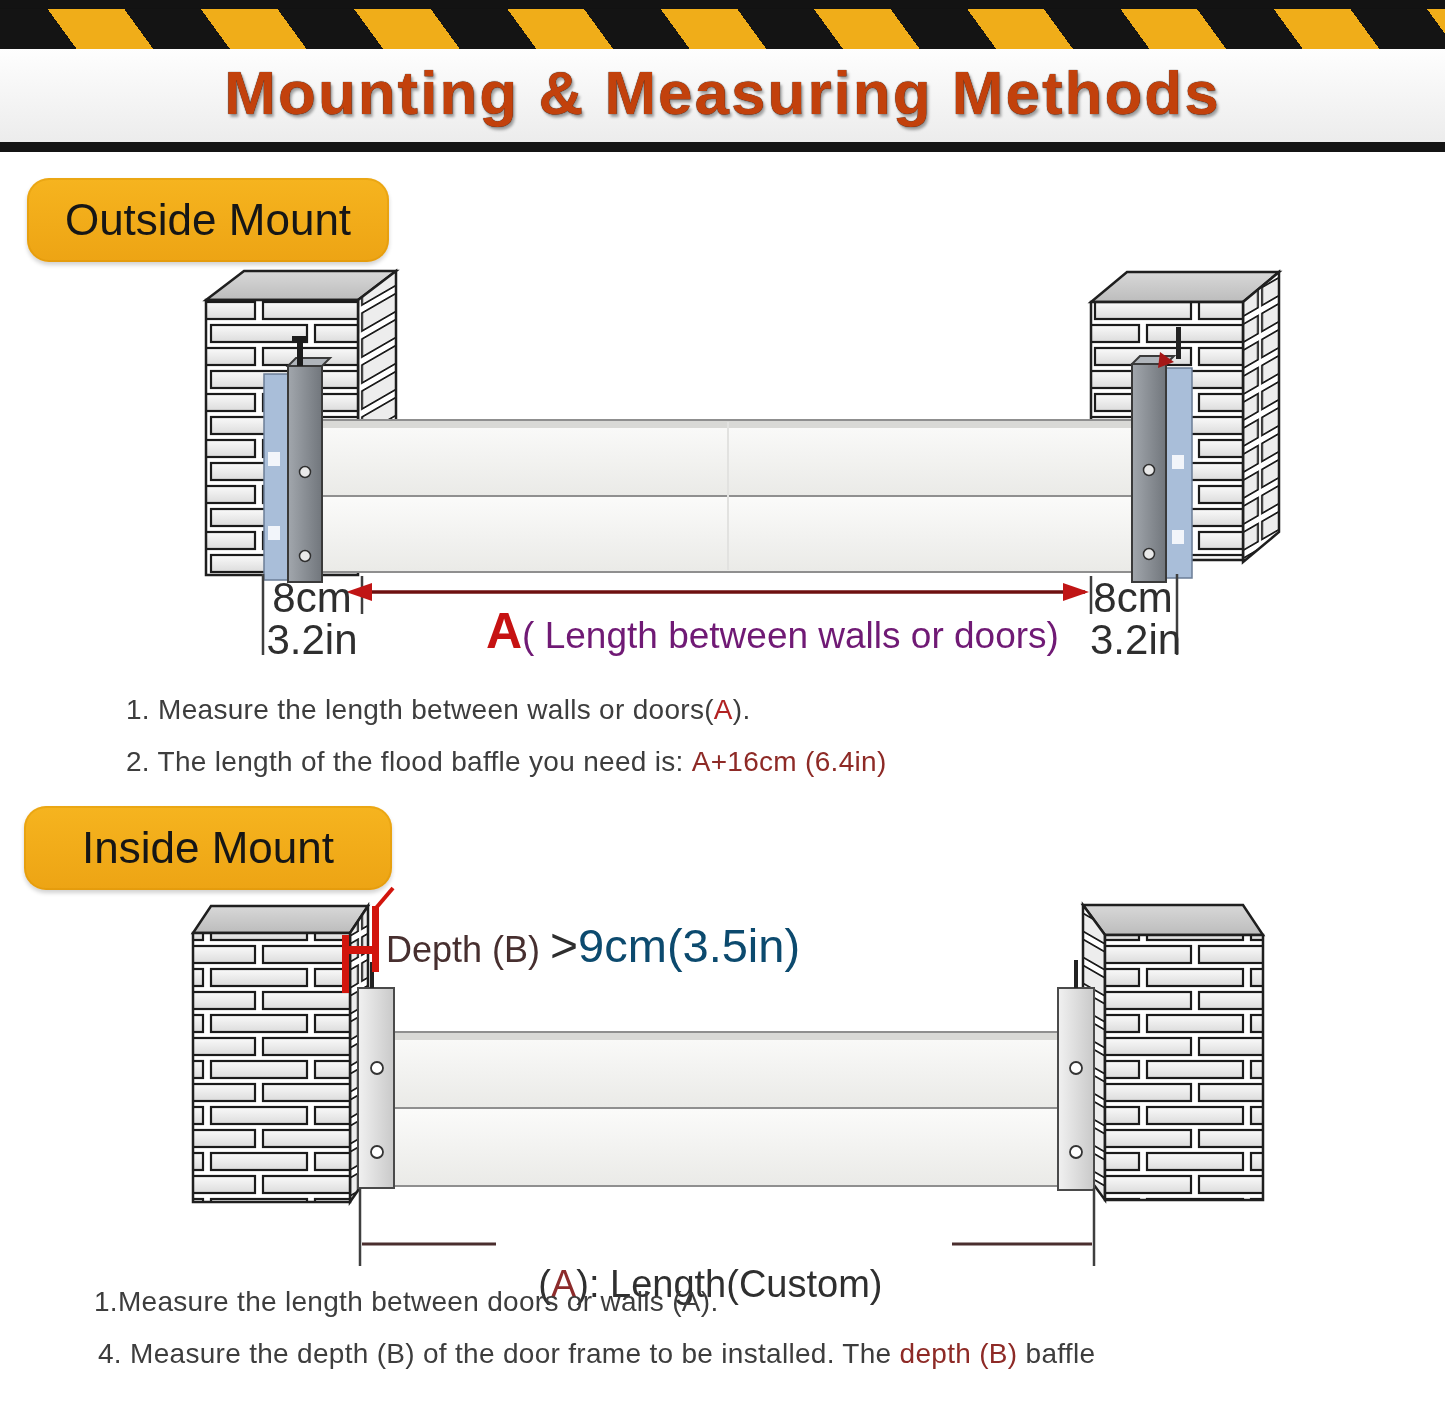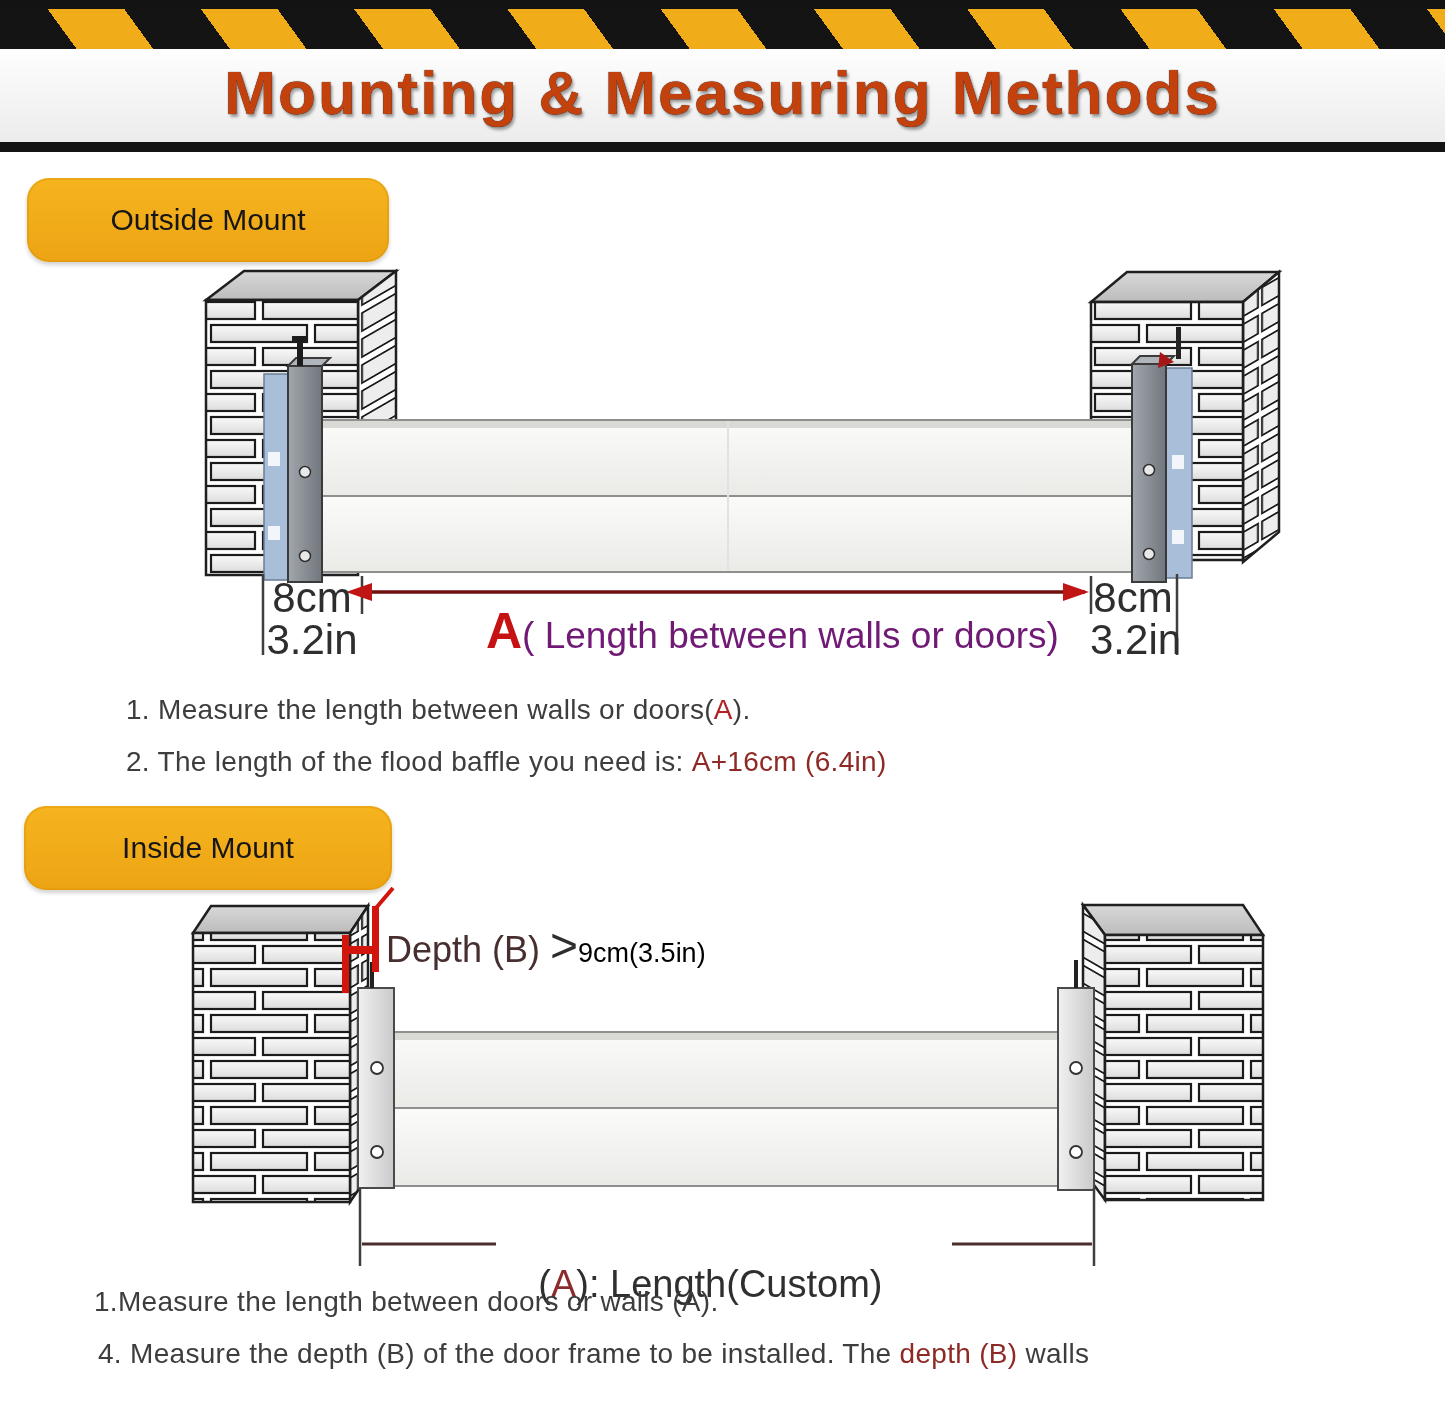--- a/index.html
+++ b/index.html
@@ -13,38 +13,38 @@
           box-shadow:0 2px 3px rgba(0,0,0,.25);}
   .titlebar{position:absolute;left:0;top:49px;width:100%;height:93px;
             background:linear-gradient(#fefefe,#ececec);}
   .title{position:absolute;left:0;top:57px;width:100%;text-align:center;
          font-size:62px;font-weight:bold;letter-spacing:2px;color:#c2410c;
          text-shadow:2px 3px 3px rgba(0,0,0,.35),0 0 1px #000;}
   .blackbar{position:absolute;left:0;top:142px;width:100%;height:10px;background:#141414;}
 
   
   .badge{position:absolute;background:linear-gradient(#f6b41f,#eda414);border-radius:22px;
-         color:#161616;font-size:30px;text-align:center;
+         color:#161616;font-size:44px;text-align:center;
          box-shadow:0 3px 4px rgba(0,0,0,.18), inset 0 0 0 2px rgba(214,142,0,.35);}
   .badge-outside{left:27px;top:178px;width:362px;height:84px;line-height:84px;}
   .badge-inside{left:24px;top:806px;width:368px;height:84px;line-height:84px;}
 
   
   .diagram-svg{position:absolute;left:0;}
 
   
   .dim-label{position:absolute;color:#2e2e2e;font-size:42px;text-align:center;}
   .a-label{position:absolute;display:flex;align-items:baseline;}
   .a-label .big-a{font-size:50px;font-weight:bold;color:#c61212;white-space:pre;}
   .a-label .a-rest{font-size:37px;color:#701a75;white-space:pre;}
 
   .depth-label{position:absolute;display:flex;align-items:baseline;}
   .depth-label .d-name{font-size:36px;color:#472f2f;white-space:pre;}
   .depth-label .d-gt{font-size:48px;color:#2e2e2e;white-space:pre;}
-  .depth-label .d-val{font-size:27px;color:#000000;white-space:pre;}
+  .depth-label .d-val{font-size:47px;color:#0c4a6e;white-space:pre;}
 
   .len-label{position:absolute;left:496px;top:1220px;width:456px;text-align:left;
              font-size:38px;color:#2f2f2f;white-space:pre;}
   .len-label .maroon{color:#8c2b2b;}
 
   .step-line{position:absolute;font-size:28px;color:#3d3d3d;letter-spacing:.3px;
              display:flex;align-items:baseline;white-space:pre;text-align:center;}
   .step-line span{white-space:pre;}
   .step-line .red-a{color:#b22222;}
   .step-line .maroon{color:#8e2a26;}
@@ -259,16 +259,16 @@
   <div class="len-label">
     <span>(</span><span class="maroon">A</span><span>): Length(Custom)</span>
   </div>
 
   <div class="step-line" style="left:94px;top:1286px">
     <span>1.Measure the length between doors or walls (A).</span>
   </div>
   <div class="step-line" style="left:98px;top:1338px">
     <span>4. Measure the depth (B) of the door frame to be installed. The </span>
     <span class="maroon">depth (B)</span>
-    <span> walls</span>
+    <span> baffle</span>
   </div>
 
 </div>
 
 </body></html>

